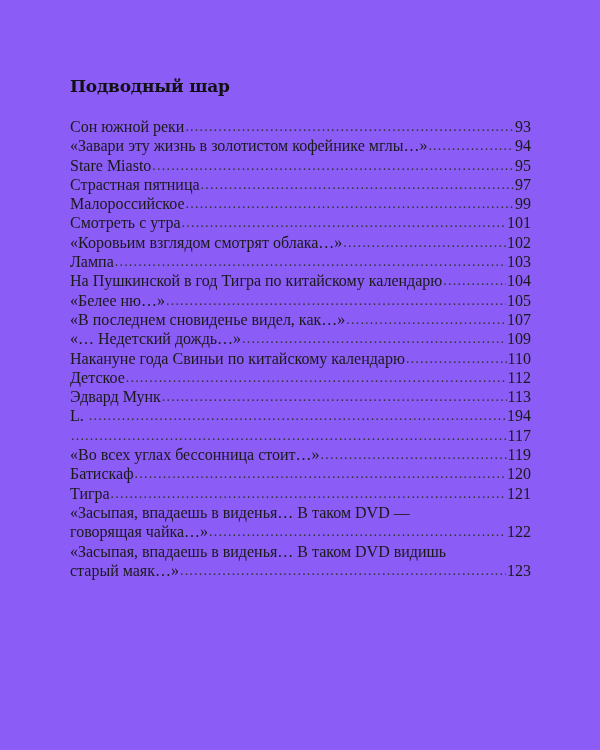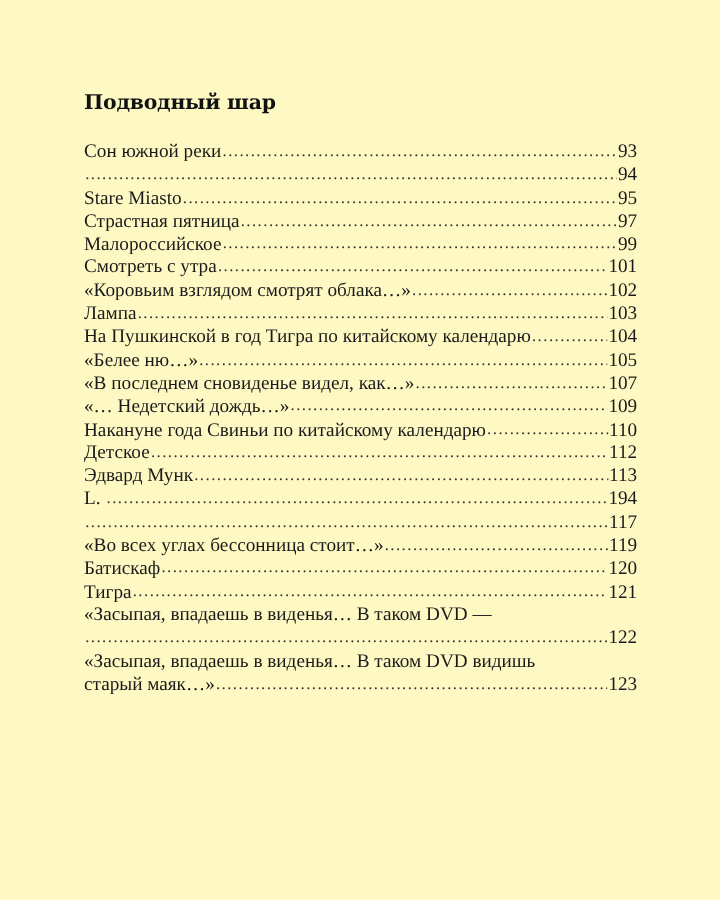--- a/index.html
+++ b/index.html
@@ -1,17 +1,17 @@
 <!DOCTYPE html>
 <html><head>
 <meta charset="utf-8">
 <style>
   html, body { margin: 0; padding: 0; background: #ffffff; }
   body { width: 600px; height: 750px; position: relative; overflow: hidden; color: #1a1a1a; }
-  .page { position: absolute; left: 0; top: 0; width: 600px; height: 750px; background: #fef9c3; }
+  .page { position: absolute; left: 0; top: 0; width: 600px; height: 750px; background: #8b5cf6; }
   .title {
     position: absolute; left: 70px; top: 76px;
     font-family: "DejaVu Serif", serif; font-weight: bold; font-size: 17px;
     letter-spacing: -0.2px; color: #111;
   }
   .toc {
     position: absolute; left: 70px; top: 117px; width: 461px;
     font-family: "Liberation Serif", serif; font-size: 16px; line-height: 19.3px;
     color: #1a1a1a;
   }
@@ -32,20 +32,21 @@
 <div class="page">
   <div class="title">Подводный шар</div>
 
   <div class="toc">
     <div class="line">
         <span class="text">Сон южной реки</span>
         <span class="dots"></span>
         <span class="num">93</span>
       </div>
     <div class="line">
+        <span class="text">«Завари эту жизнь в золотистом кофейнике мглы…»</span>
         <span class="dots"></span>
         <span class="num">94</span>
       </div>
     <div class="line">
         <span class="text">Stare Miasto</span>
         <span class="dots"></span>
         <span class="num">95</span>
       </div>
     <div class="line">
         <span class="text">Страстная пятница</span>
@@ -128,20 +129,21 @@
       </div>
     <div class="line">
         <span class="text">Тигра</span>
         <span class="dots"></span>
         <span class="num">121</span>
       </div>
     <div class="line">
         <span class="text">«Засыпая, впадаешь в виденья… В таком DVD —</span>
       </div>
     <div class="line">
+        <span class="text">говорящая чайка…»</span>
         <span class="dots"></span>
         <span class="num">122</span>
       </div>
     <div class="line">
         <span class="text">«Засыпая, впадаешь в виденья… В таком DVD видишь</span>
       </div>
     <div class="line">
         <span class="text">старый маяк…»</span>
         <span class="dots"></span>
         <span class="num">123</span>

